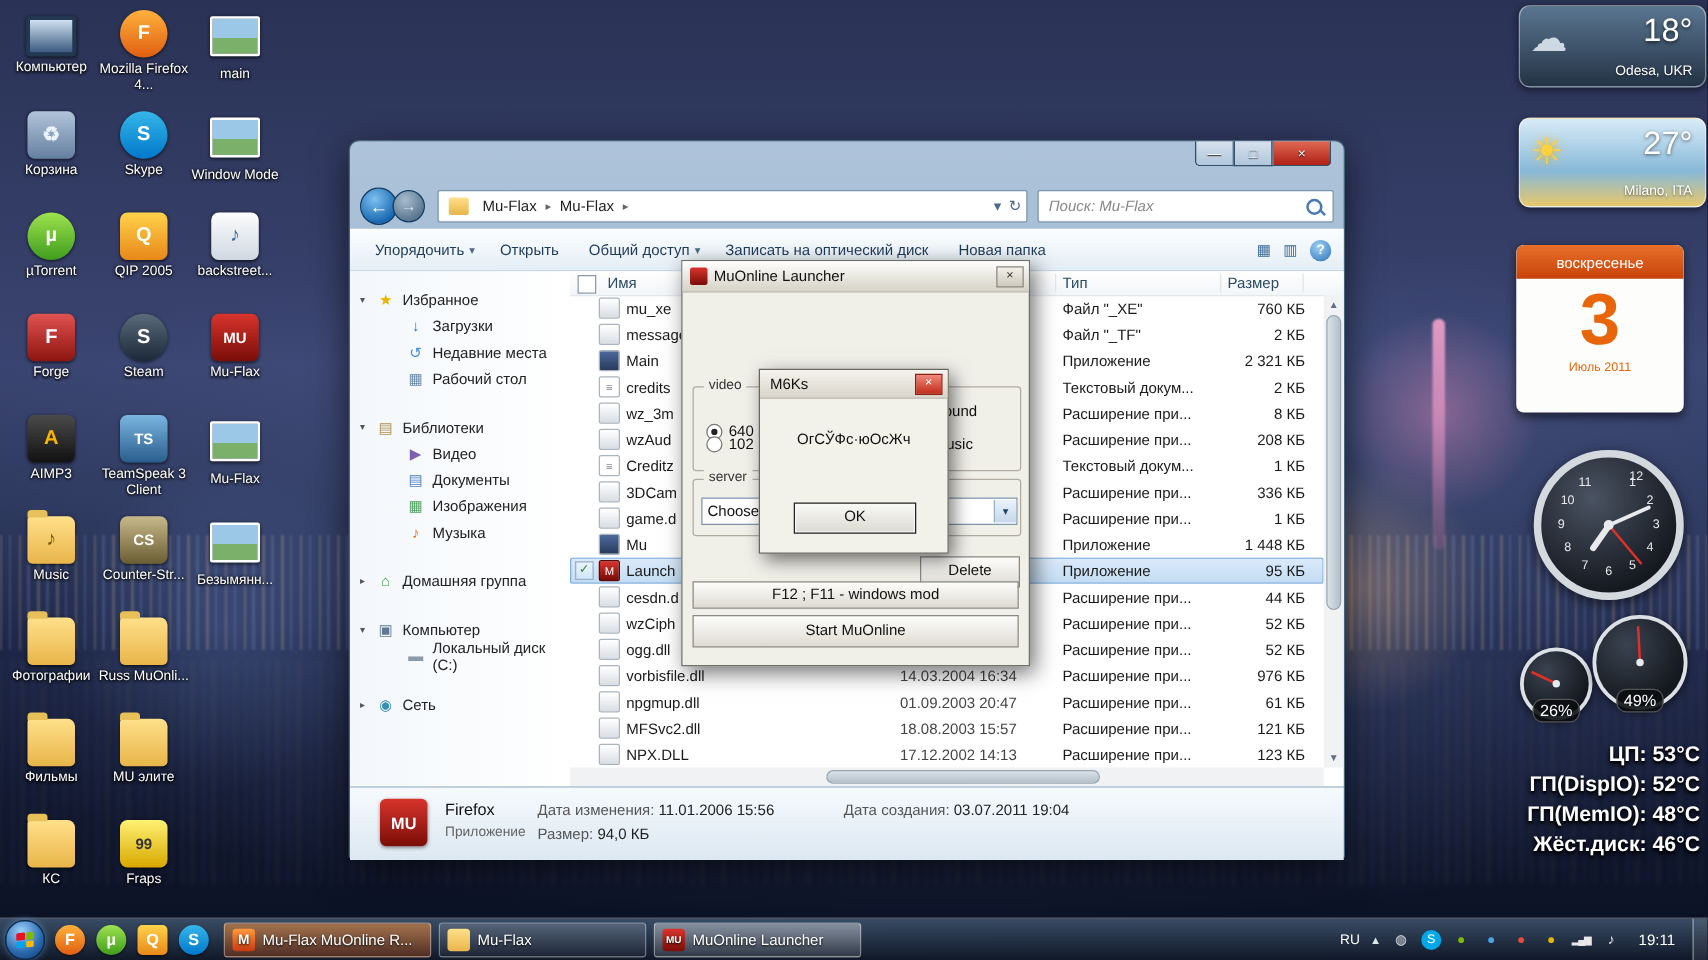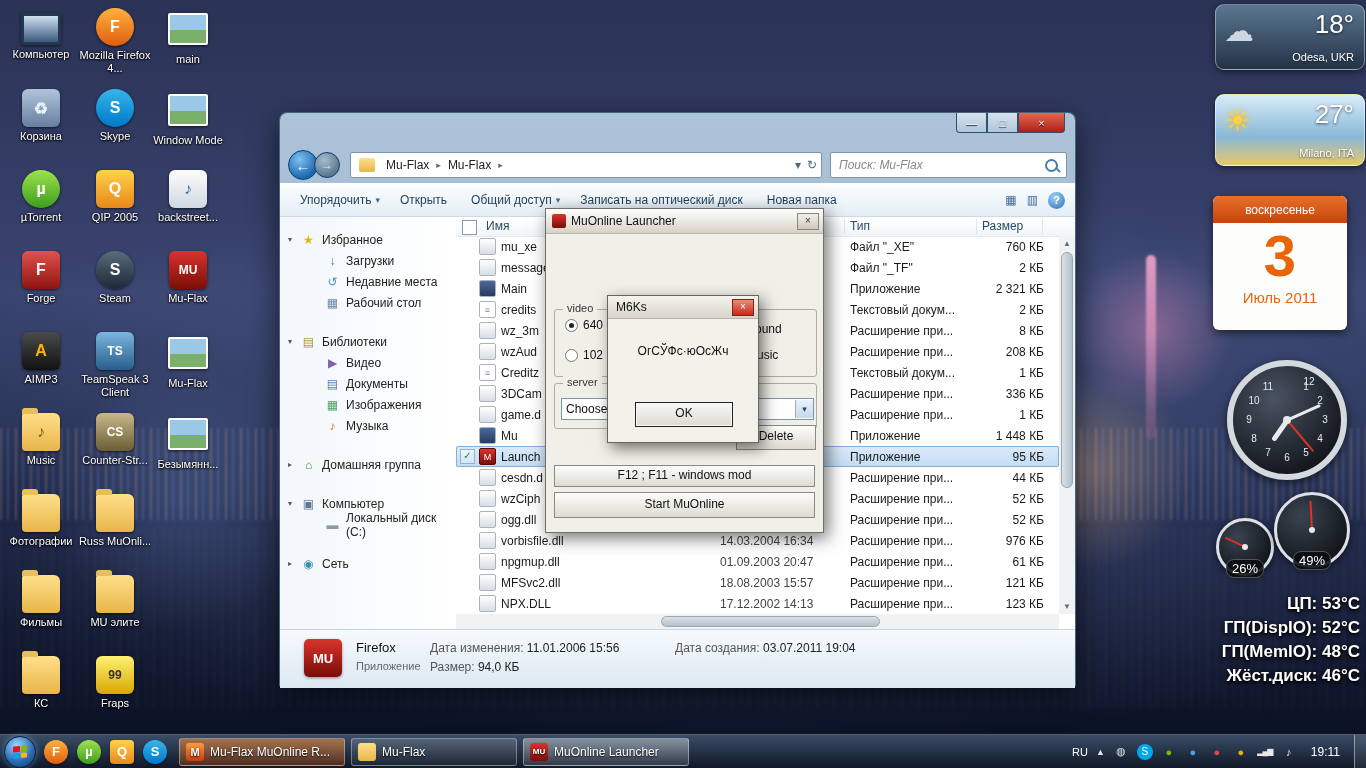--- a/index.html
+++ b/index.html
@@ -140,21 +140,21 @@
   .radio{width:11px;height:11px;border:1px solid #777;border-radius:50%;background:#fff;position:relative;flex:none;cursor:pointer;}
   .radio.on::after{content:"";position:absolute;left:3px;top:3px;width:5px;height:5px;border-radius:50%;background:#222;}
   .chkbx{width:11px;height:11px;border:1px solid #777;background:#fff;flex:none;cursor:pointer;}
   .optrow{position:absolute;display:flex;align-items:center;gap:5px;white-space:nowrap;}
   .combo{position:absolute;left:6px;top:14px;width:247px;height:20px;background:#fff;border:1px solid #7a96ac;
     display:flex;align-items:center;padding-left:4px;cursor:pointer;}
   .cdrop{margin-left:auto;width:17px;height:18px;border-left:1px solid #9ab0c4;text-align:center;font-size:9px;
     line-height:18px;color:#23476a;background:linear-gradient(#eaf2fa,#c6d8ea);}
   .btn{position:absolute;border:1px solid #8a8a84;background:linear-gradient(#fdfdfb,#dedbd2);
     text-align:center;color:#111;cursor:pointer;}
-  #btn-delete{left:190px;top:216px;width:78px;height:23px;line-height:21px;}
+  #btn-delete{left:190px;top:236px;width:78px;height:23px;line-height:21px;}
   #btn-mod{left:8px;top:256px;width:259px;height:20px;line-height:18px;}
   #btn-start{left:8px;top:283px;width:259px;height:24px;line-height:22px;}
   
   .err{position:absolute;left:607px;top:295px;width:150px;height:146px;z-index:30;
     background:#f2f1ea;border:1px solid #66665e;box-shadow:4px 5px 14px rgba(0,0,0,.55);font-size:12px;color:#111;}
   .etitle{height:22px;background:linear-gradient(#f6f4ee,#d8d4ca);display:flex;align-items:center;
     padding:0 4px 0 8px;border-bottom:1px solid #b8b4aa;}
   .ettl{flex:1;}
   .exbtn{width:20px;height:15px;border:1px solid #8a2014;background:linear-gradient(#f0887a,#c22c18);
     color:#fff;font-size:10px;line-height:13px;text-align:center;cursor:pointer;flex:none;}
@@ -195,21 +195,21 @@
     background:linear-gradient(#d8ecf8,#88b8d8 60%,#e8c86a);box-shadow:0 2px 6px rgba(0,0,0,.5);}
   .wtemp{position:absolute;right:10px;top:4px;font-size:26px;color:#fff;text-shadow:0 1px 3px rgba(0,0,0,.6);}
   .wloc{position:absolute;right:10px;bottom:6px;font-size:11px;color:#fff;text-shadow:0 1px 2px rgba(0,0,0,.6);}
   .wico{position:absolute;left:8px;top:8px;font-size:30px;}
   #gw1 .wico{color:#cdd8e2;}#gw2 .wico{color:#ffd23d;text-shadow:0 0 8px #ffb400;}
   #gcal{left:1213px;top:196px;width:134px;height:134px;background:#fdfdfb;border-radius:6px;
     box-shadow:0 3px 8px rgba(0,0,0,.55);overflow:hidden;}
   .calhead{height:27px;background:linear-gradient(#e8702a,#c8430a);color:#fff;font-size:12px;
     display:flex;align-items:center;justify-content:center;border-radius:6px 6px 0 0;}
   .calday{text-align:center;font-size:58px;font-weight:bold;color:#e8650a;line-height:66px;}
-  .calmon{text-align:center;font-size:15px;color:#e8650a;}
+  .calmon{text-align:center;font-size:10px;color:#e8650a;}
   #gclock{left:1227px;top:360px;width:108px;height:108px;border-radius:50%;
     background:radial-gradient(circle at 38% 30%,#4a5362,#14181f 75%);
     border:6px solid #d4d9de;box-shadow:0 3px 10px rgba(0,0,0,.6);}
   .cface{position:absolute;inset:0;}
   .cnum{position:absolute;left:50%;top:50%;width:16px;height:16px;margin:-8px 0 0 -8px;text-align:center;
     line-height:16px;font-size:10px;color:#e8eaee;}
   .cnum:nth-child(1){transform:translateY(-38px);margin-left:14px;}
   .cnum:nth-child(2){transform:rotate(30deg) translateY(-38px) rotate(-30deg);}
   .cnum:nth-child(3){transform:rotate(60deg) translateY(-38px) rotate(-60deg);}
   .cnum:nth-child(4){transform:rotate(90deg) translateY(-38px) rotate(-90deg);}
@@ -712,21 +712,21 @@
 </div>
 
 <div class="lnch">
   <div class="ltitle">
     <span class="lico"></span>
     <span class="lttl">MuOnline Launcher</span>
     <span class="xbtn">×</span>
   </div>
   <div class="group" id="g-video">
     <span class="glabel">video</span>
-    <div class="optrow" style="left:10px;top:8px">
+    <div class="optrow" style="left:10px;top:28px">
       <span class="radio on"></span>
       <span>640</span>
     </div>
     <div class="optrow" style="left:10px;top:38px">
       <span class="radio"></span>
       <span>102</span>
     </div>
   </div>
   <div class="group" id="g-sound">
     <div class="optrow" style="left:40px;top:12px">

